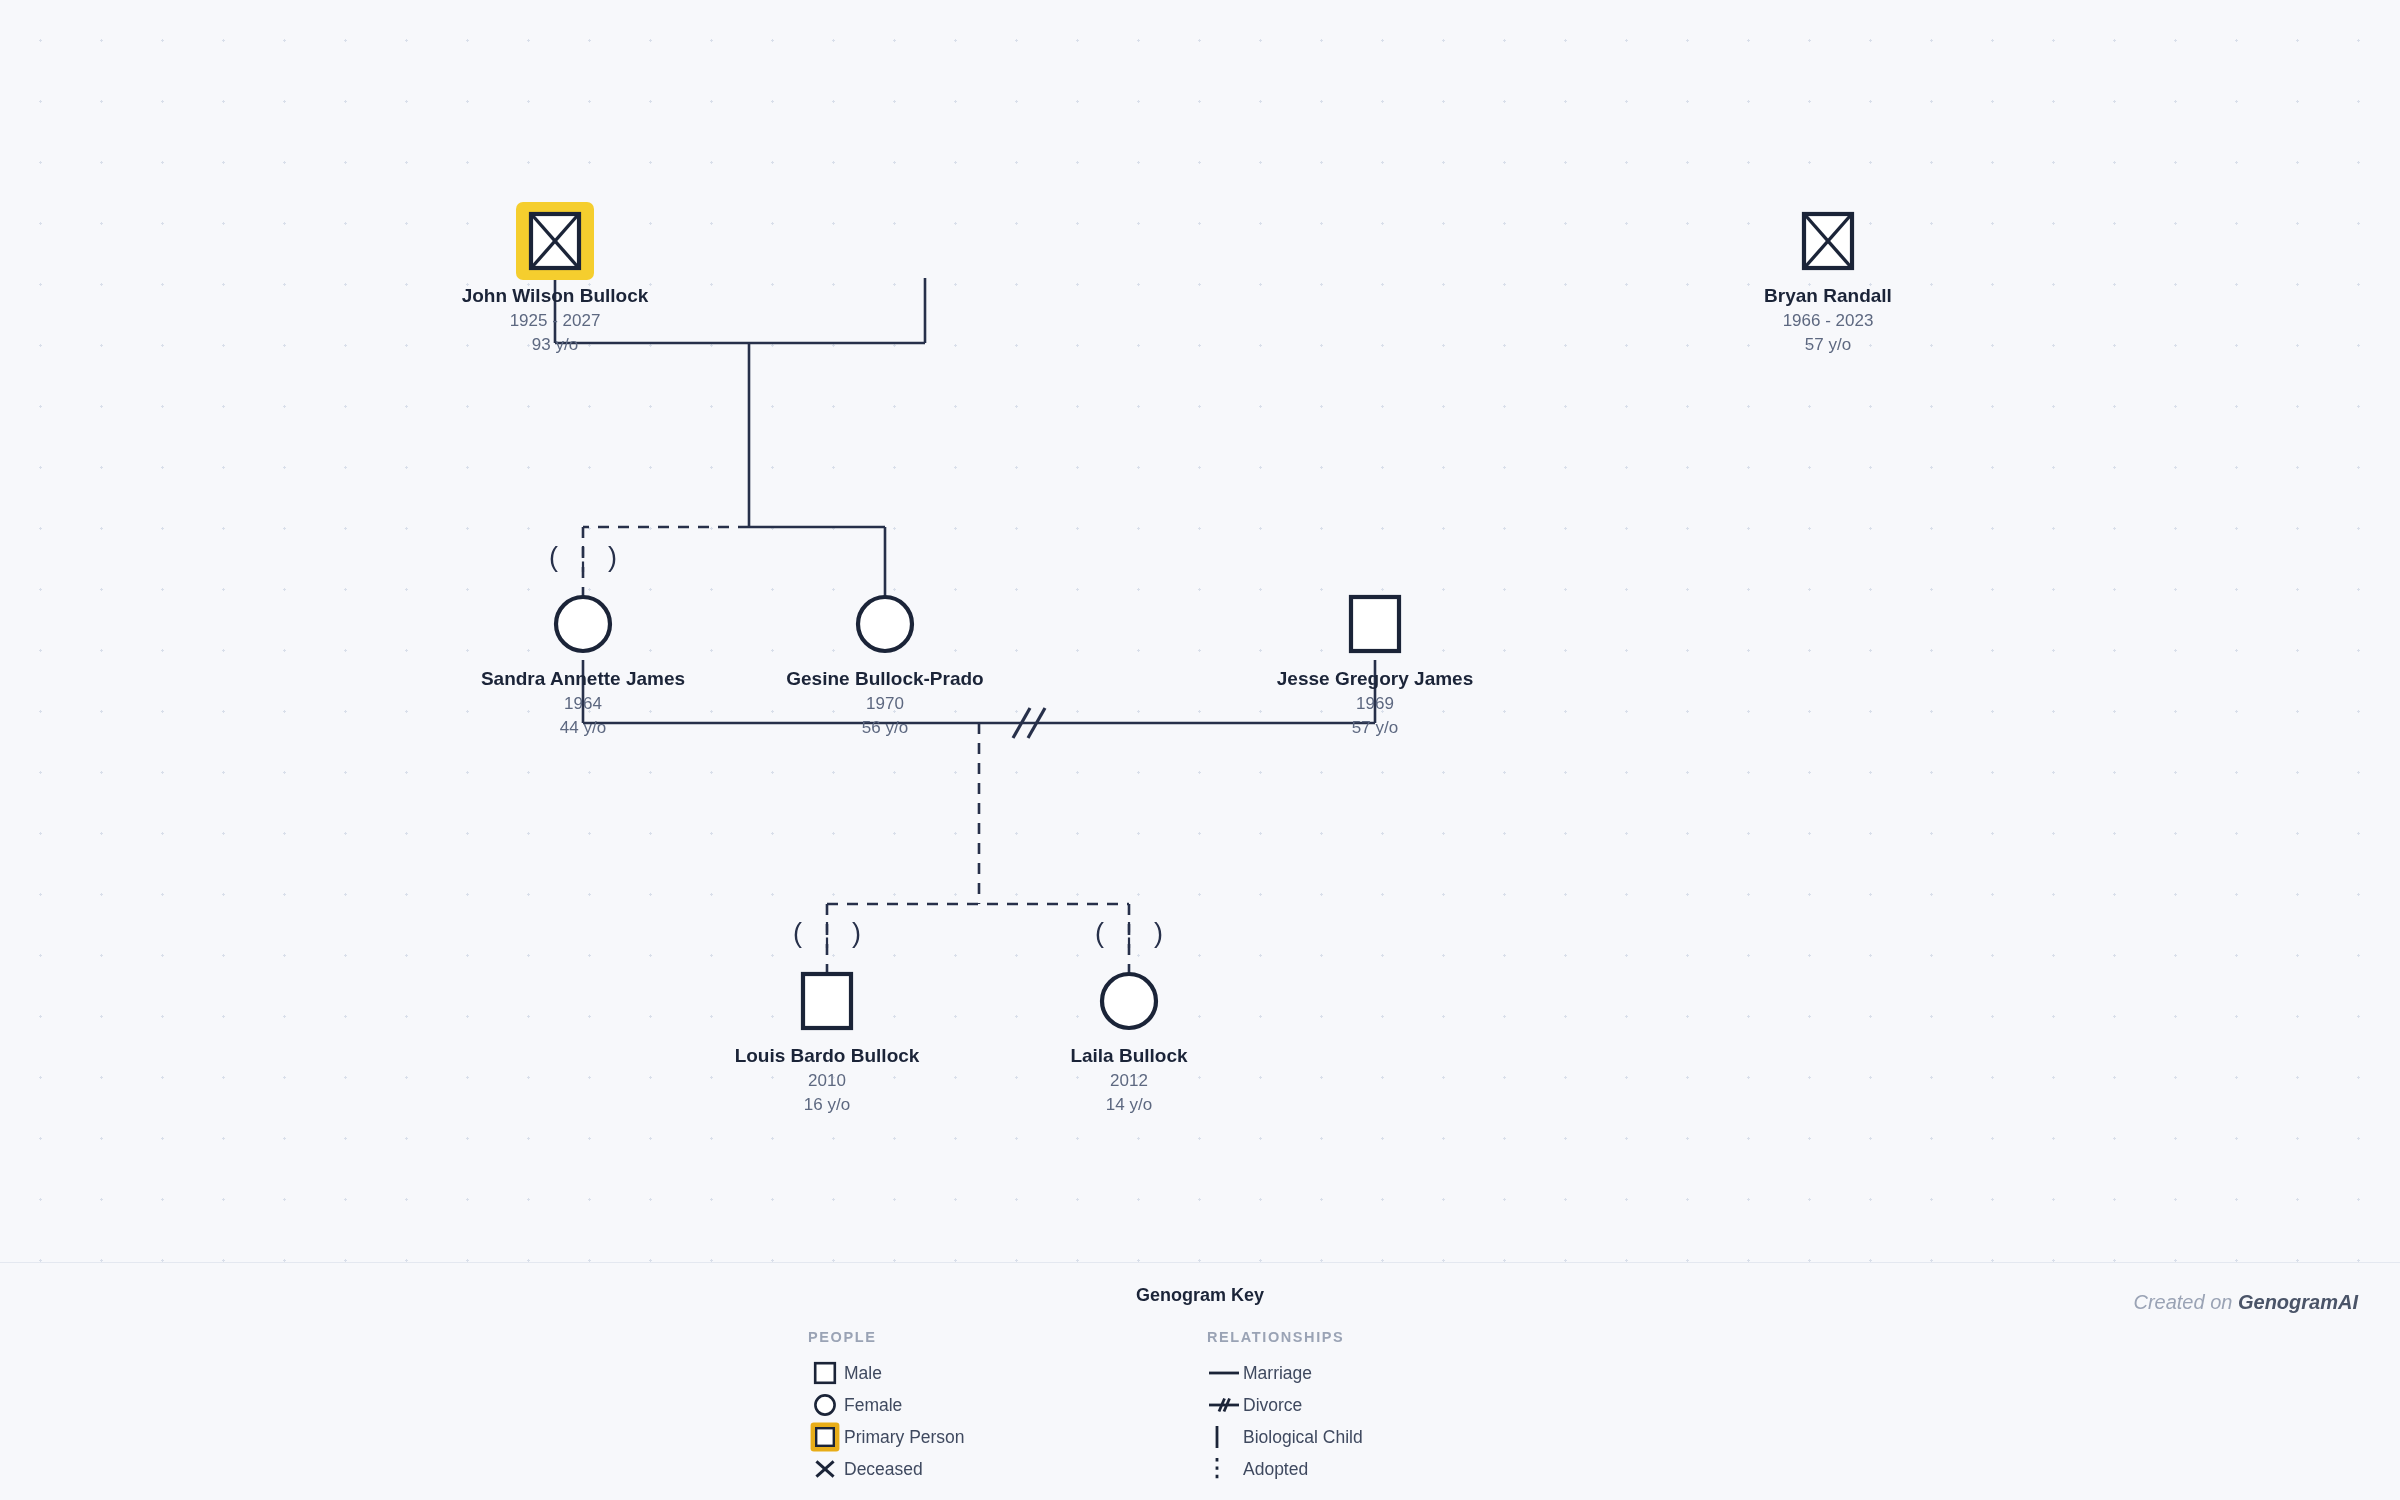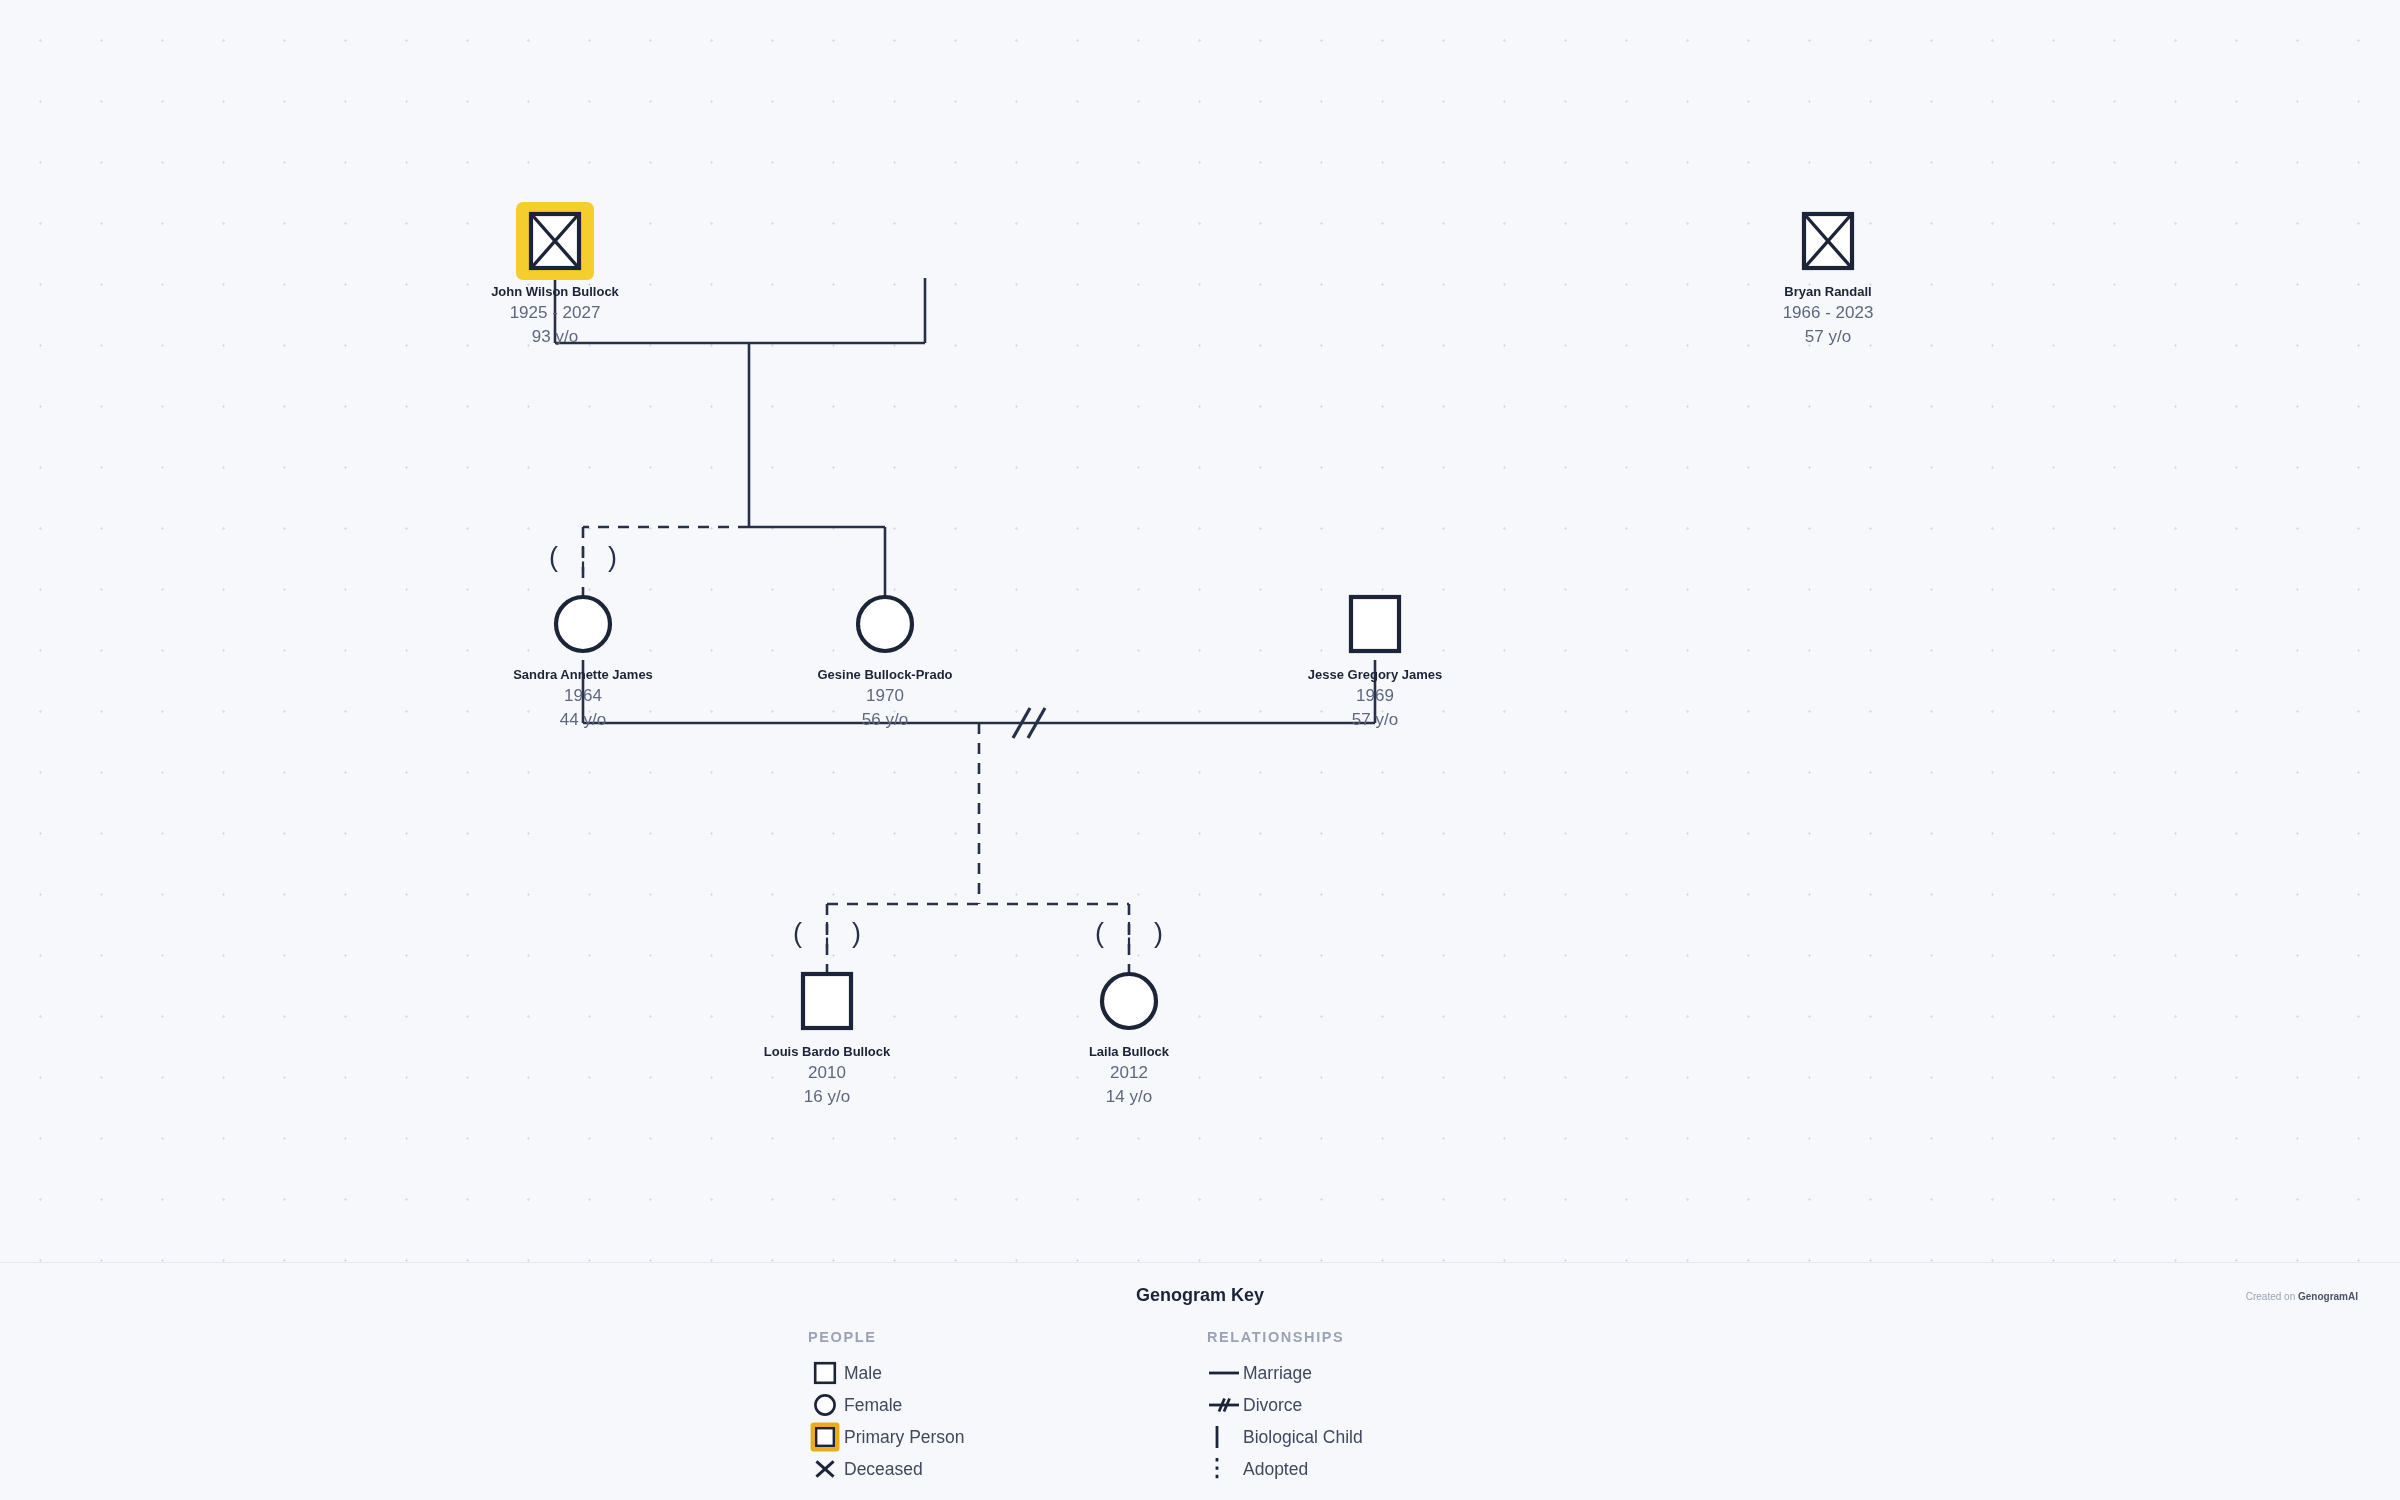--- a/index.html
+++ b/index.html
@@ -65,21 +65,21 @@
     background: #f5ce2e;
     left: 50%;
     top: 50%;
     transform: translate(-50%, -50%);
     z-index: 0;
   }
 
   .glyph { position: relative; z-index: 1; display:block; }
 
   .p-name {
-    font-size: 13px;
+    font-size: 19px;
     font-weight: bold;
     color: #1b2438;
     line-height: 1.35;
     margin-top: 6px;
     white-space: nowrap;
   }
   .p-years, .p-age {
     font-size: 17px;
     color: #5d6880;
     line-height: 1.42;
@@ -140,23 +140,24 @@
     align-items: center;
     justify-content: center;
     flex: 0 0 34px;
   }
   .key-label { font-size: 17.5px; color: #3f495f; white-space: nowrap; }
 
   #credit {
     position: absolute;
     right: 42px;
     top: 28px;
-    font-size: 10px;
+    font-size: 20px;
     color: #9aa3b5;
     white-space: nowrap;
+    font-style: italic;
   }
   #credit b { color: #4a5468; }
 </style>
 </head>
 <body>
 
 <div id="app">
 
   <div id="canvas">
 

